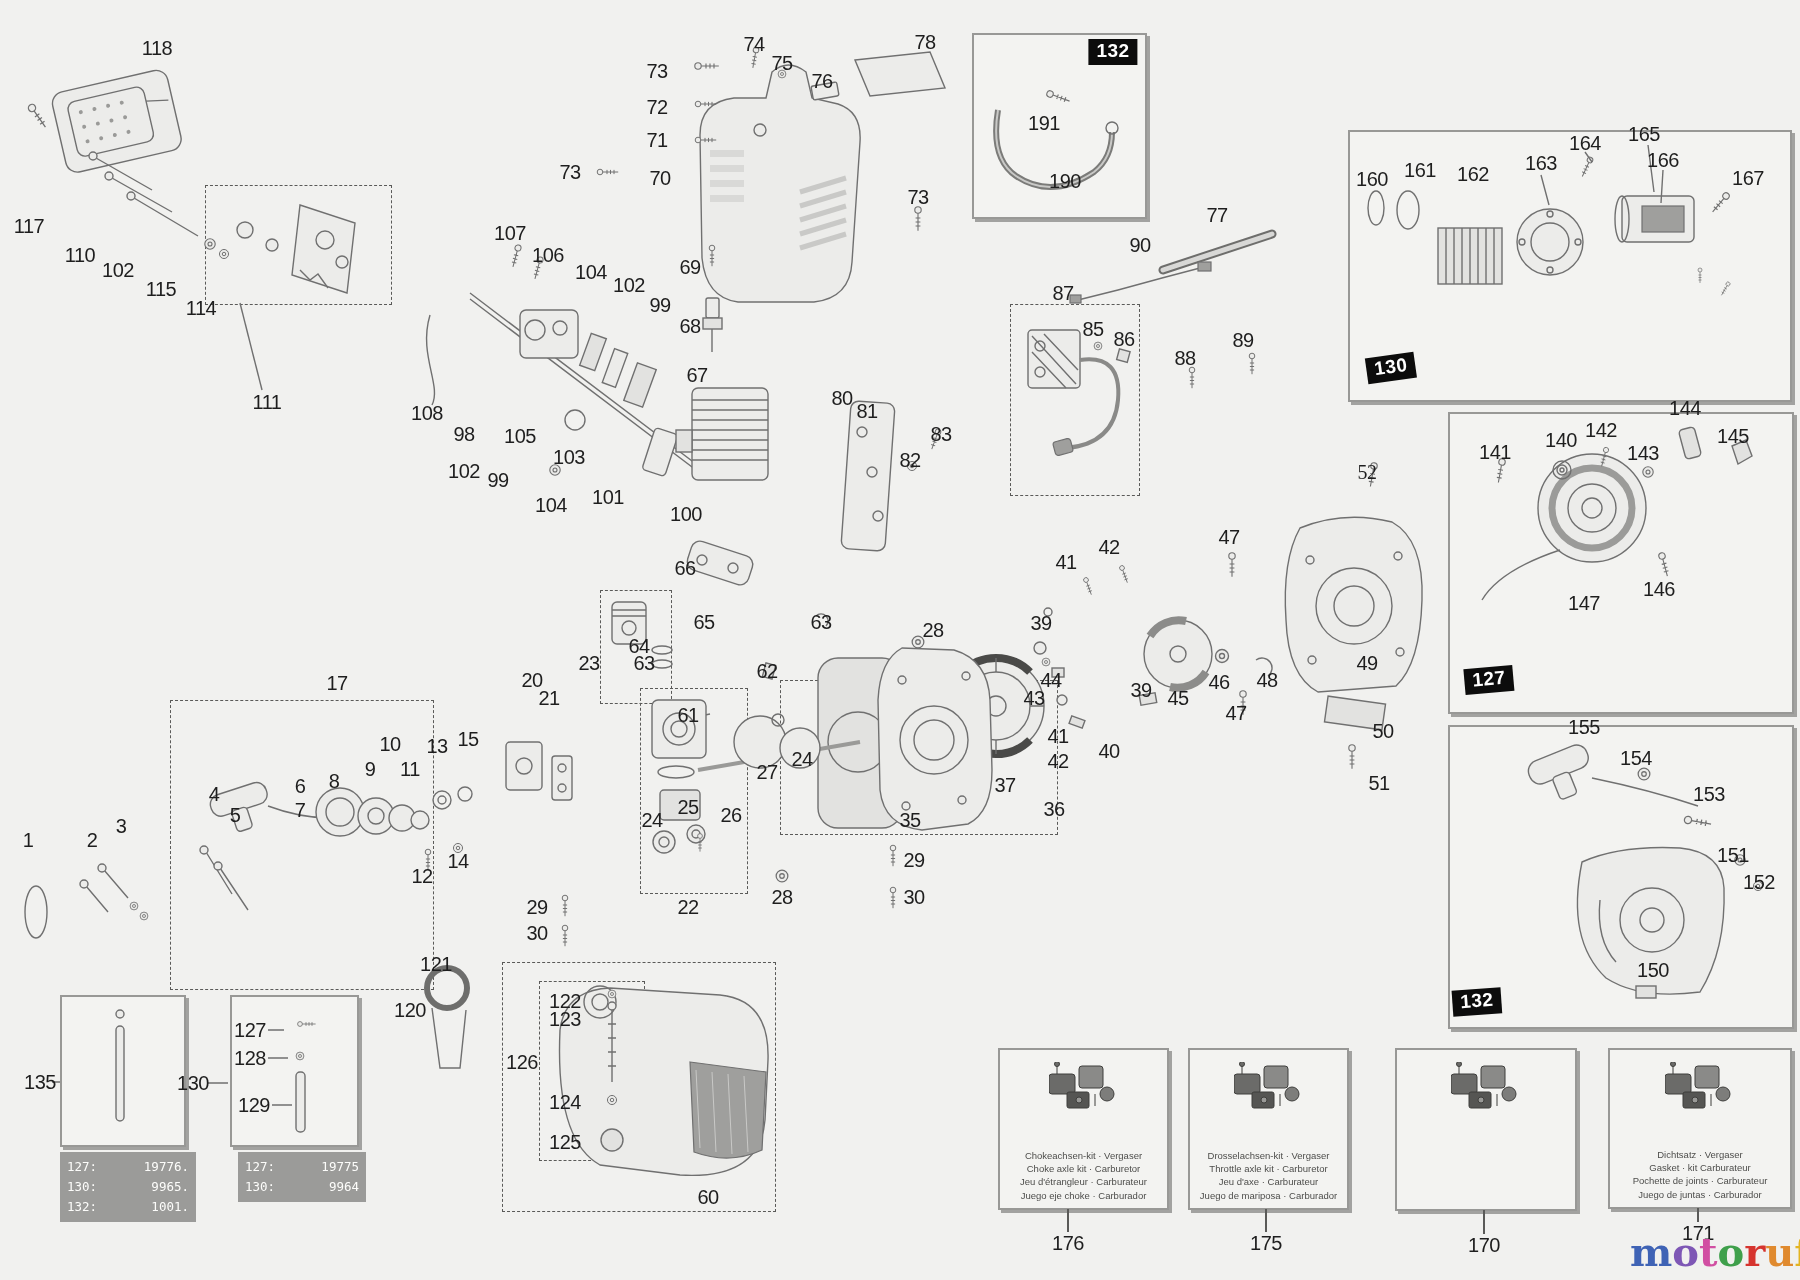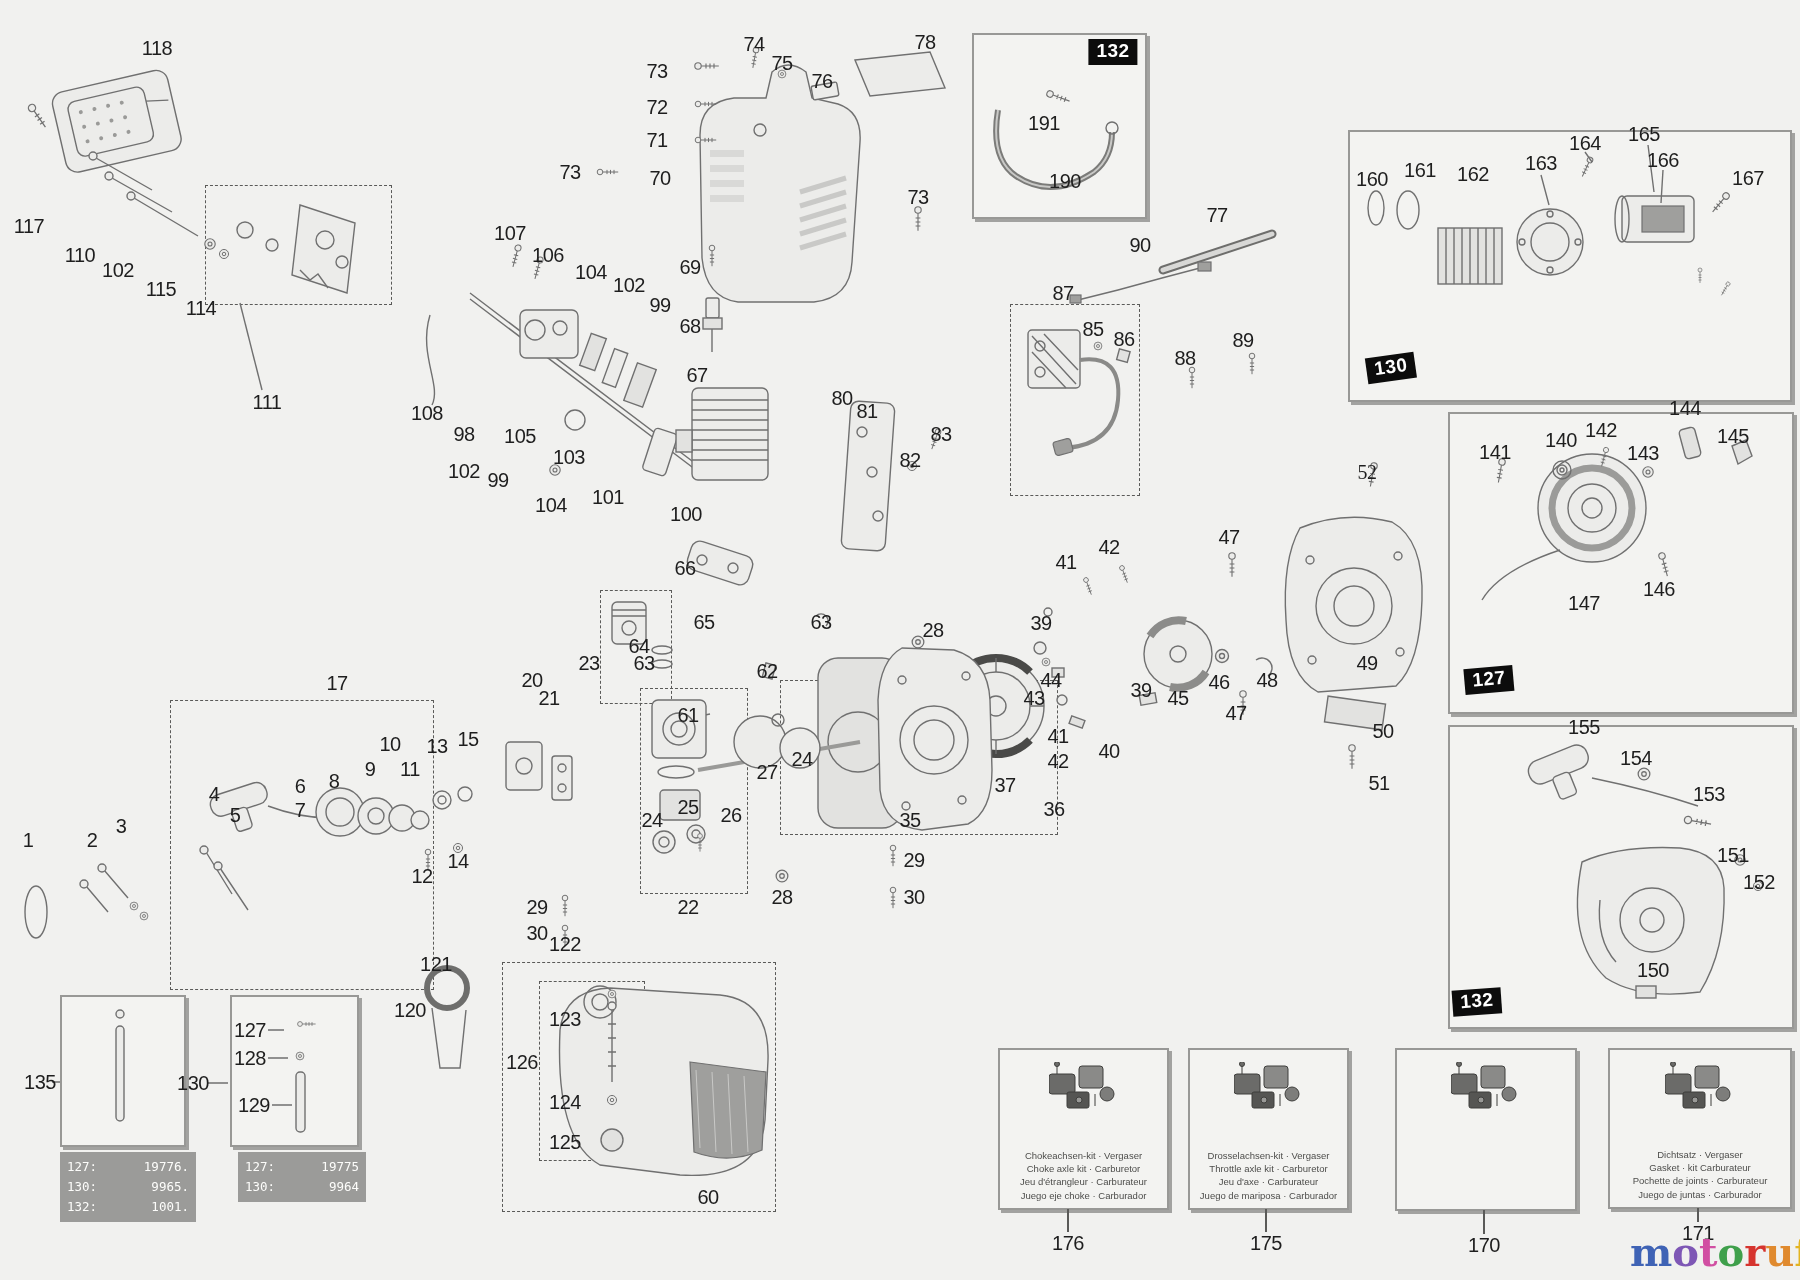--- a/index.html
+++ b/index.html
@@ -524,21 +524,21 @@
       <div class="plabel" style="left: 121px; top: 826px;">3</div>
       <div class="plabel" style="left: 1584px; top: 727px;">155</div>
       <div class="plabel" style="left: 1636px; top: 758px;">154</div>
       <div class="plabel" style="left: 1709px; top: 794px;">153</div>
       <div class="plabel" style="left: 1733px; top: 855px;">151</div>
       <div class="plabel" style="left: 1759px; top: 882px;">152</div>
       <div class="plabel" style="left: 1653px; top: 970px;">150</div>
       <div class="plabel" style="left: 436px; top: 964px;">121</div>
       <div class="plabel" style="left: 410px; top: 1010px;">120</div>
       <div class="plabel" style="left: 522px; top: 1062px;">126</div>
-      <div class="plabel" style="left: 565px; top: 944px;">122</div>
+      <div class="plabel" style="left: 565px; top: 1001px;">122</div>
       <div class="plabel" style="left: 565px; top: 1019px;">123</div>
       <div class="plabel" style="left: 565px; top: 1102px;">124</div>
       <div class="plabel" style="left: 565px; top: 1142px;">125</div>
       <div class="plabel" style="left: 708px; top: 1197px;">60</div>
       <div class="plabel" style="left: 40px; top: 1082px;">135</div>
       <div class="plabel" style="left: 193px; top: 1083px;">130</div>
       <div class="plabel" style="left: 250px; top: 1030px;">127</div>
       <div class="plabel" style="left: 250px; top: 1058px;">128</div>
       <div class="plabel" style="left: 254px; top: 1105px;">129</div>
       <div class="badge" style="left: 1113px; top: 52px; --r: 0deg;">132</div>

